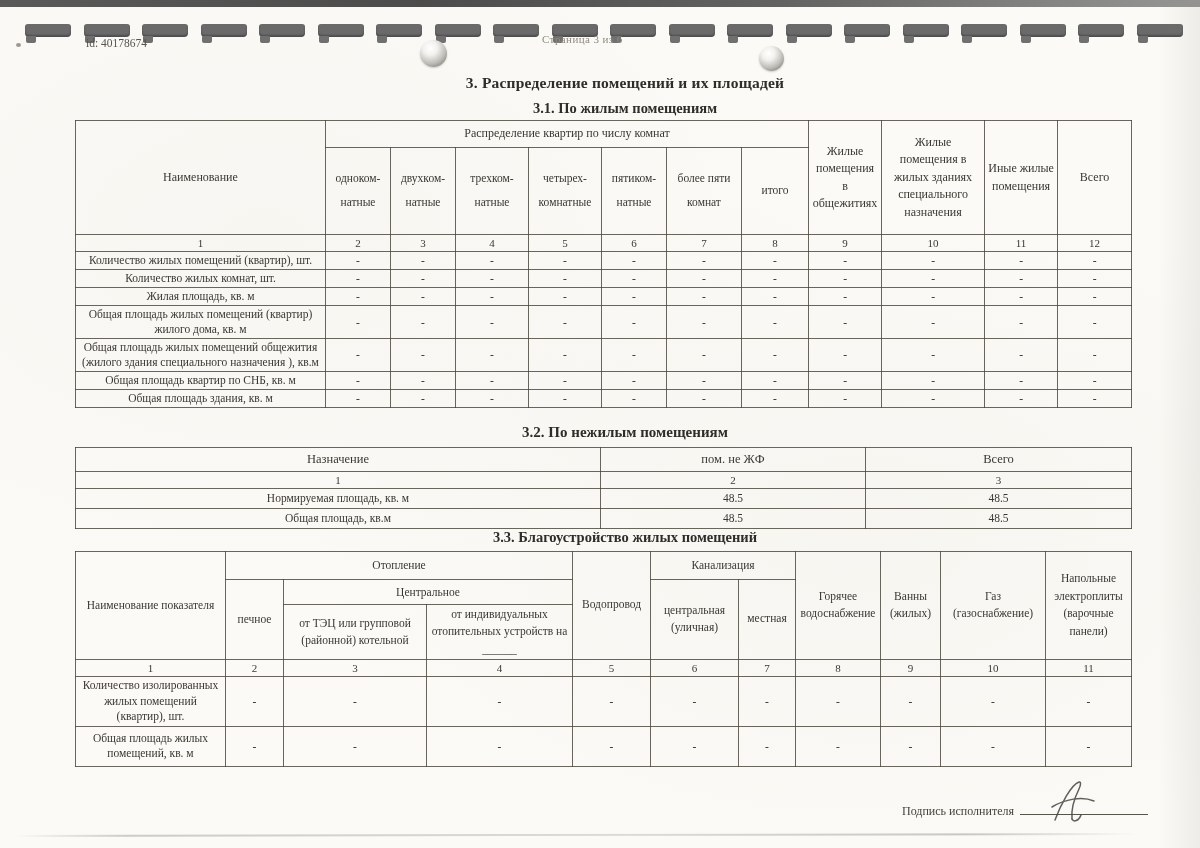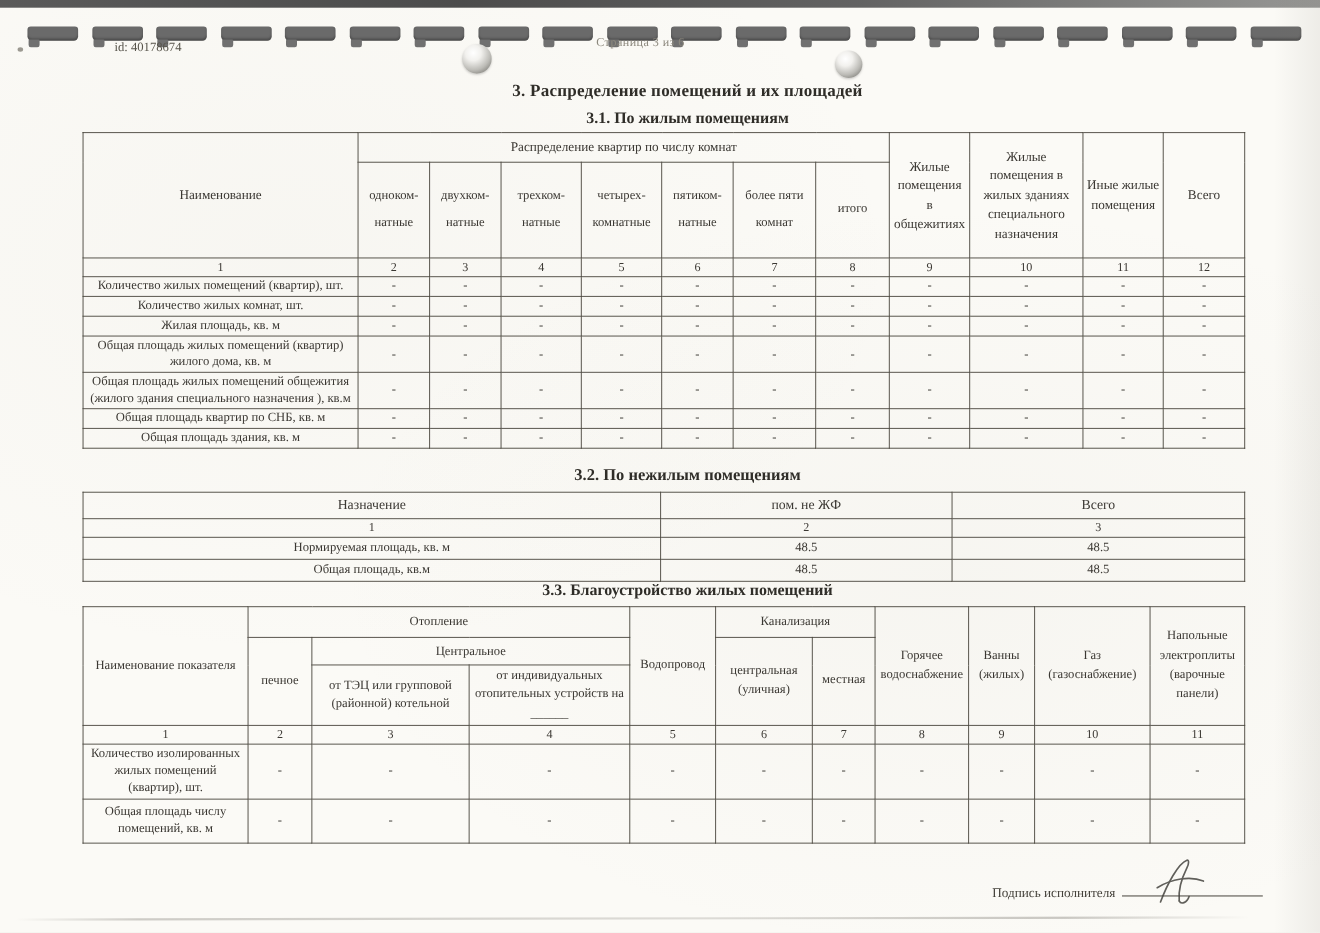--- a/index.html
+++ b/index.html
@@ -37,21 +37,21 @@
     background:#707070; border-radius:1px 1px 2px 2px;
   }
   .glare { position:absolute; border-radius:50%;
     background:radial-gradient(circle at 38% 30%, #ffffff 0%, #f2f1ee 28%, #bcbbb6 62%, #908f8a 80%, #d8d7d2 94%);
     box-shadow:0 1px 2px rgba(0,0,0,.18);
   }
   .glare.left { left:420px; top:40px; width:27px; height:27px; }
   .glare.right { left:759px; top:46px; width:25px; height:25px; }
   .speck { position:absolute; left:16px; top:43px; width:5px; height:4px; border-radius:50%; background:#8b887f; opacity:.85; }
 
-  .id-label { position:absolute; left:104px; top:37px; font-size:11.5px; color:#57544b;text-align:center; }
+  .id-label { position:absolute; left:86px; top:37px; font-size:11.5px; color:#57544b;text-align:center; }
   .page-indicator { position:absolute; left:542px; top:33px; font-size:11px; color:#8d897e; letter-spacing:.4px;text-align:center; }
 
   .title { position:absolute; left:0; width:100%; text-align:center; font-weight:bold; color:#2f2d28;padding-left:25px; }
   .title.sec { top:74px; font-size:15.5px; letter-spacing:.2px; }
   .title.t31 { top:100px; font-size:14.5px; }
   .title.t32 { top:424px; font-size:15px; }
   .title.t33 { top:529px; font-size:14.5px; }
 
   table { border-collapse:collapse; table-layout:fixed; position:absolute; left:75px; width:1056px; font-size:11.5px; color:#3b3833; }
   td { border:1px solid rgba(72,68,60,.82); text-align:center; vertical-align:middle; padding:1px 3px; line-height:1.3; overflow:hidden; }
@@ -379,21 +379,21 @@
           <td>-</td>
           <td>-</td>
           <td>-</td>
           <td>-</td>
           <td>-</td>
           <td>-</td>
           <td>-</td>
         </tr>
 
         <tr>
-          <td class="lbl">Общая площадь числу помещений, кв. м</td>
+          <td class="lbl">Общая площадь жилых помещений, кв. м</td>
           <td>-</td>
           <td>-</td>
           <td>-</td>
           <td>-</td>
           <td>-</td>
           <td>-</td>
           <td>-</td>
           <td>-</td>
           <td>-</td>
           <td>-</td>

